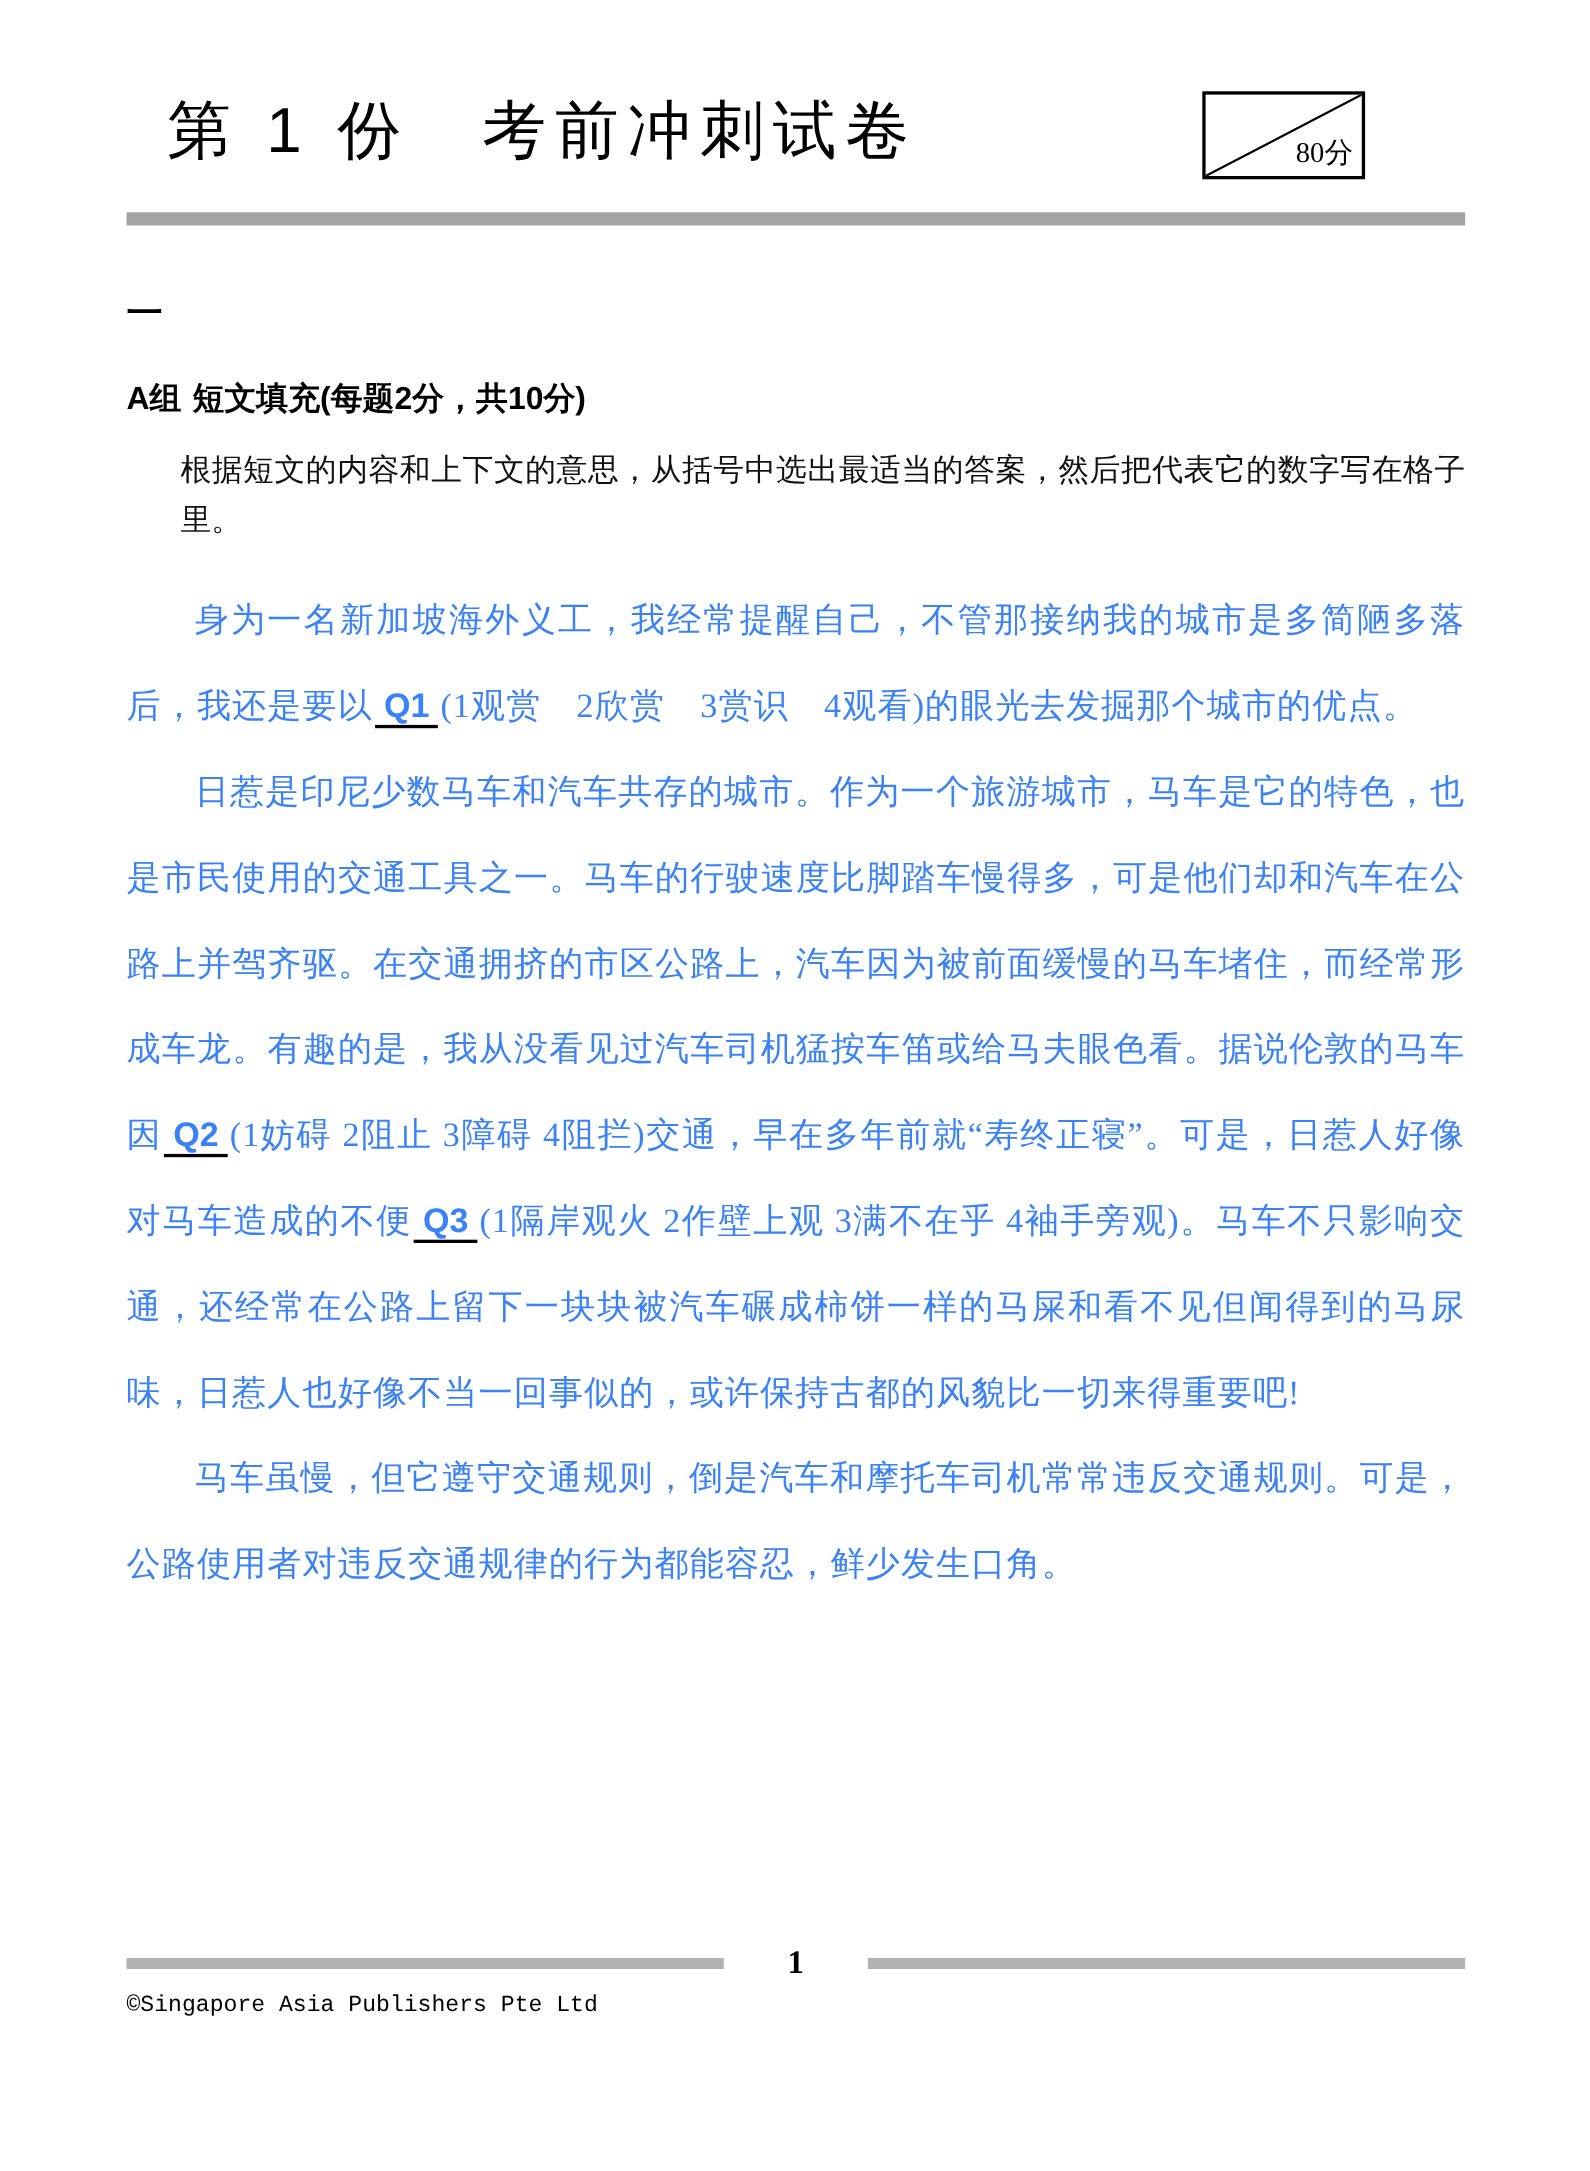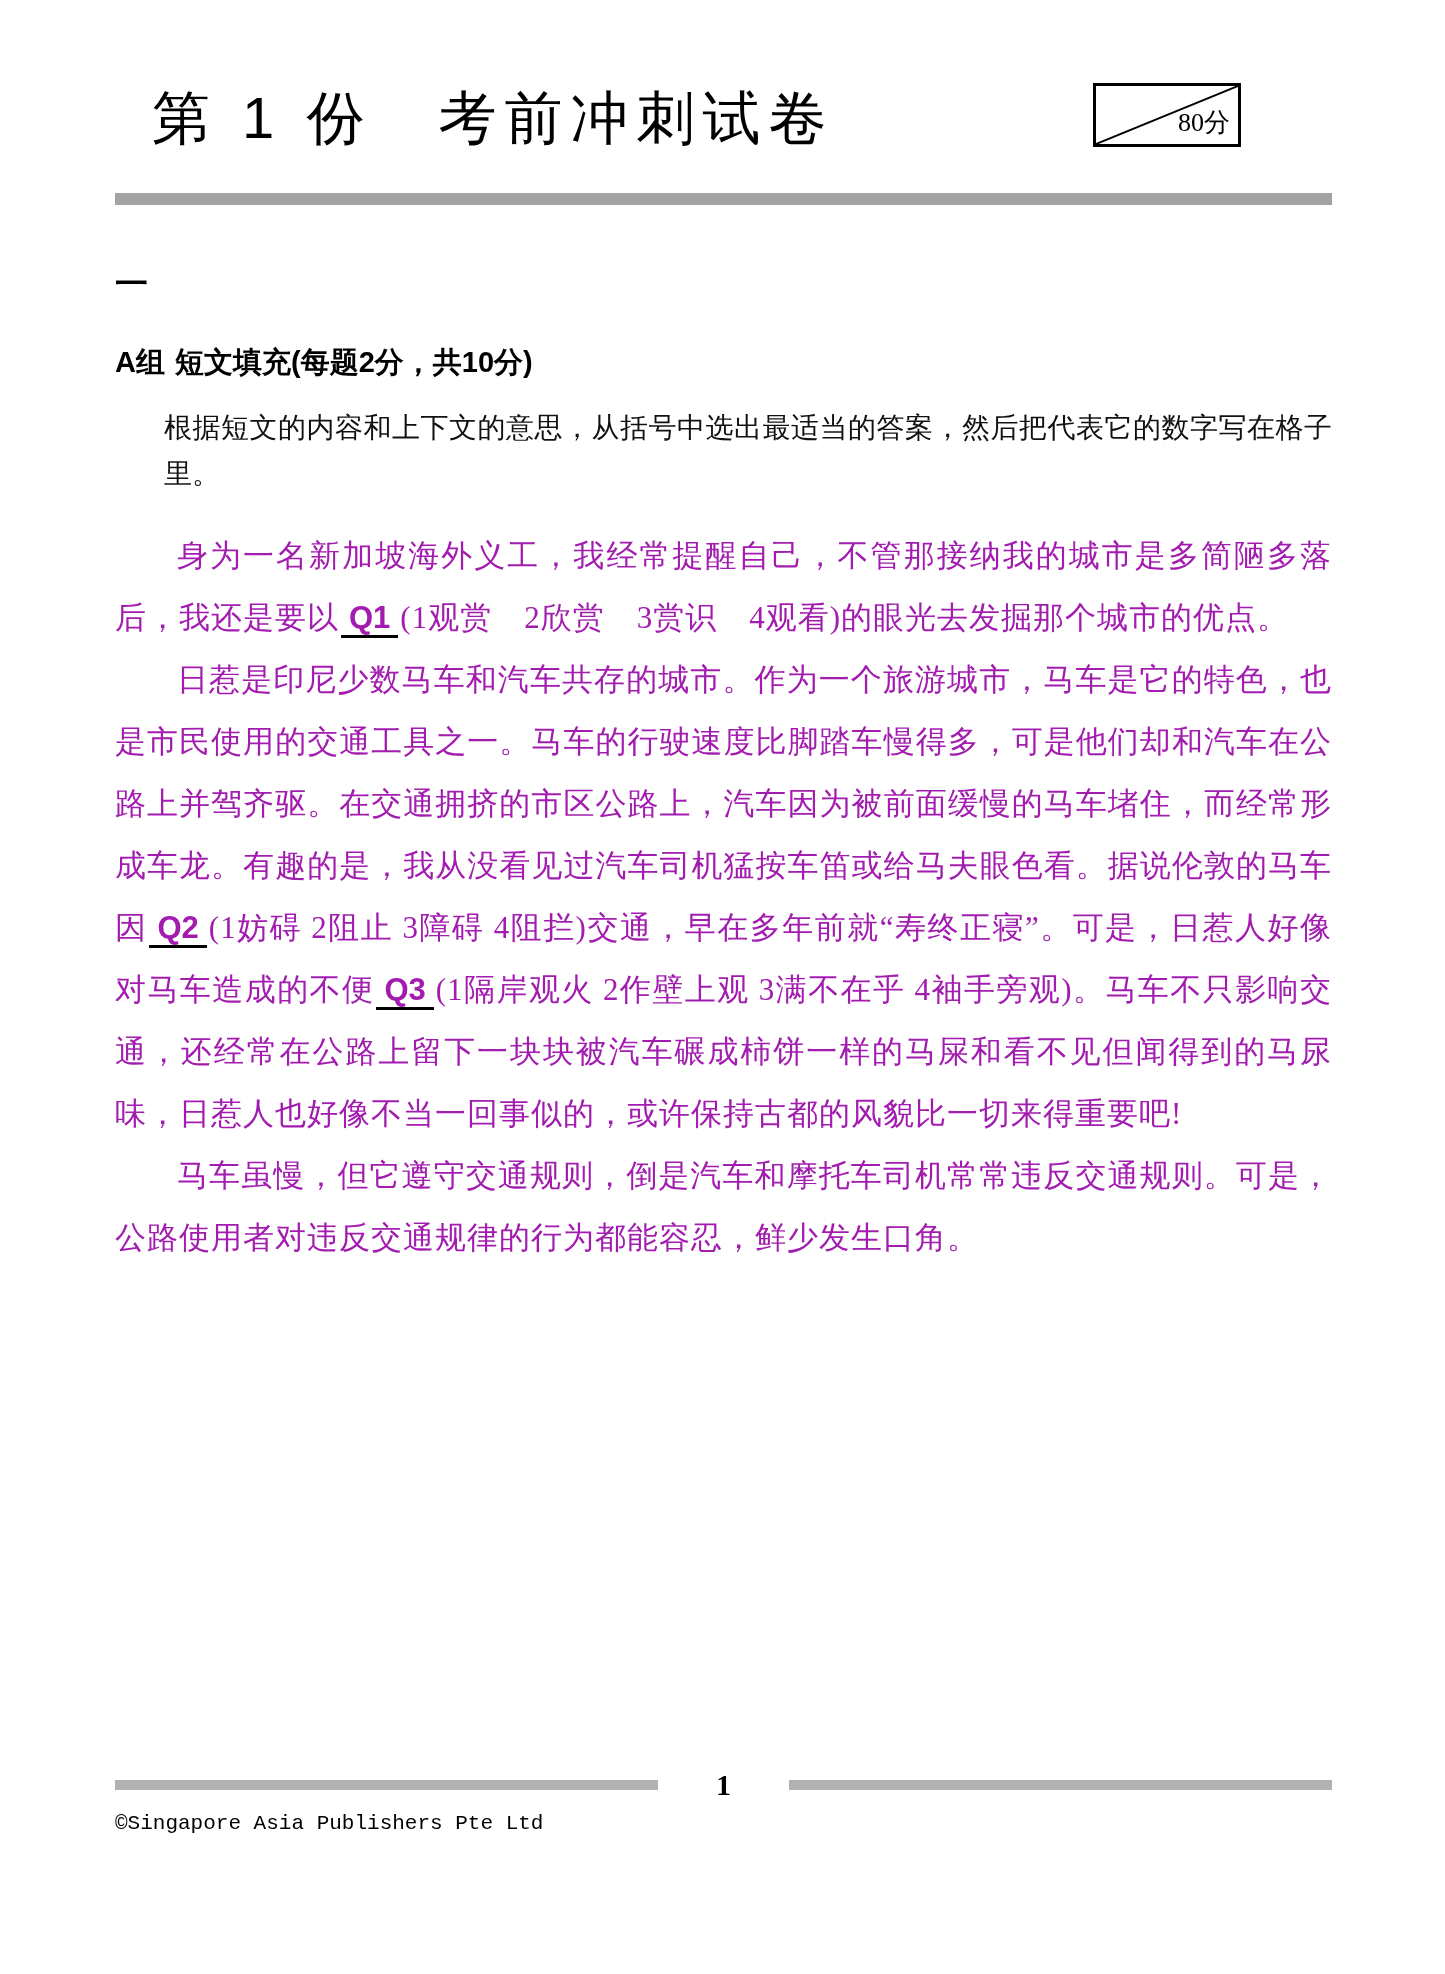--- a/index.html
+++ b/index.html
@@ -19,21 +19,21 @@
     position:absolute; left:152px; top:80px;
     font-family:"Liberation Sans", sans-serif;
     font-weight:400;
     font-size:58px;
     letter-spacing:8px;
     color:#000;
     white-space:nowrap;
   }
   .score-box {
     position:absolute; left:1093px; top:83px;
-    width:148px; height:64px;
+    width:148px; height:80px;
     border:3px solid #000;
     background:#fff;
   }
   .score-box svg { position:absolute; left:0; top:0; width:100%; height:100%; }
   .score-label {
     position:absolute; right:8px; bottom:4px;
     font-family:"Liberation Serif", serif;
     font-size:26px; color:#000;
   }
   .title-rule {
@@ -63,25 +63,25 @@
     margin-left:49px;
     font-size:28px;
     line-height:46px;
     text-align:justify;
     color:#111;
   }
 
   .passage { margin-top:28px; }
   .body-p {
     font-size:31px;
-    line-height:62px;
+    line-height:78px;
     text-indent:2em;
     text-align:justify;
     letter-spacing:1px;
-    color:#a21caf;
+    color:#3b82f6;
   }
   .q {
     font-family:"Liberation Sans", sans-serif;
     font-weight:bold;
     border-bottom:3px solid #000;
     padding:0 8px;
     margin:0 2px;
     letter-spacing:0;
   }
 

